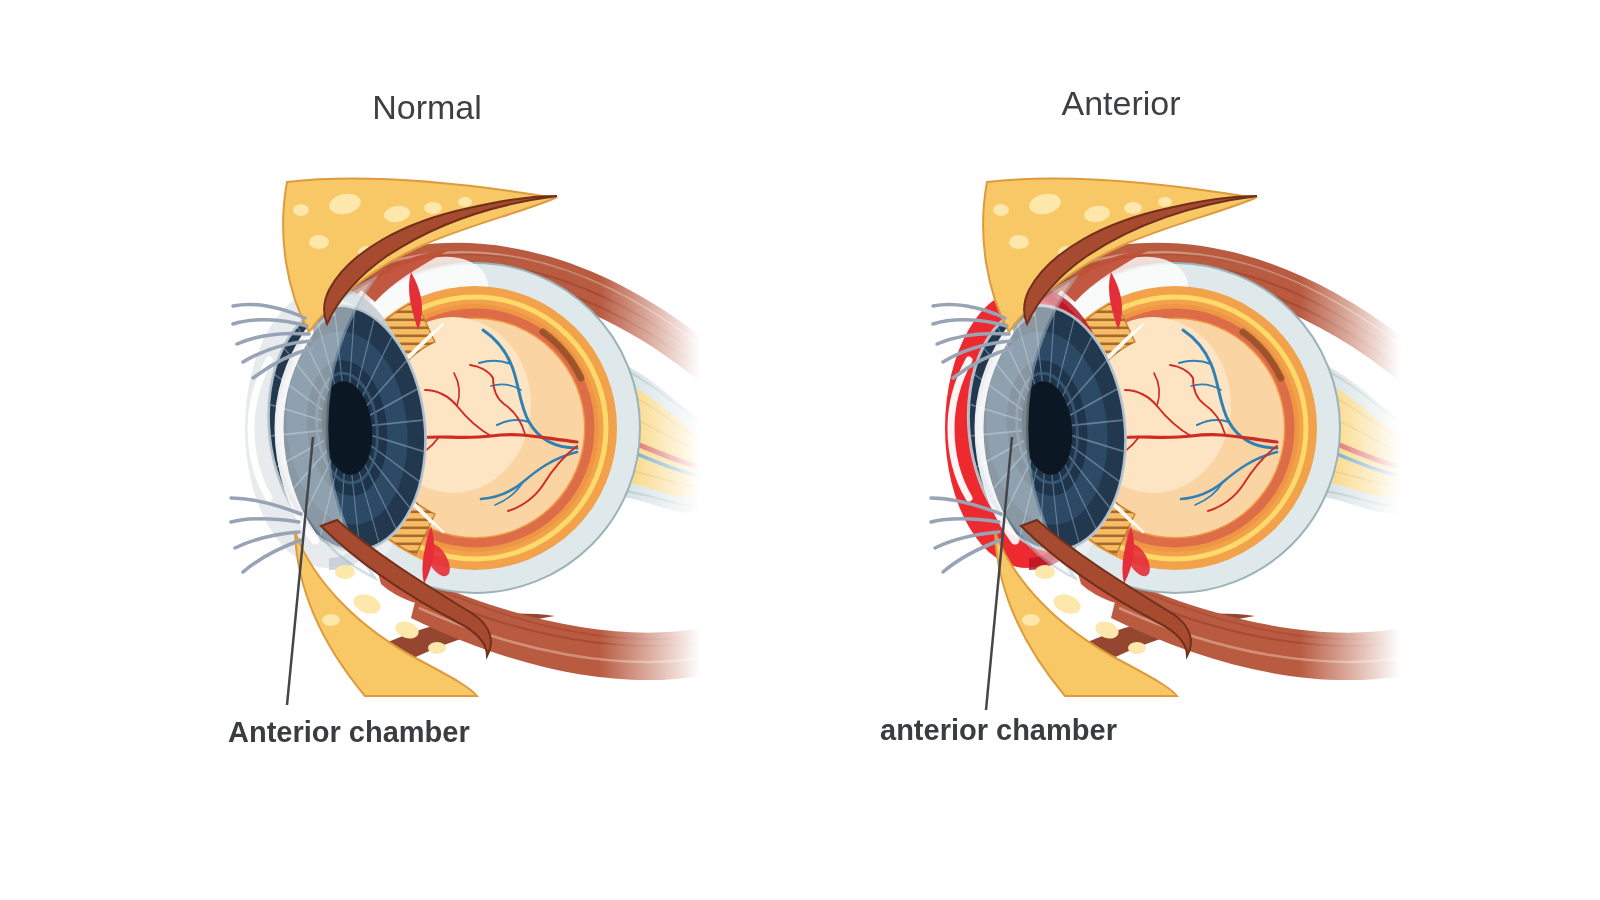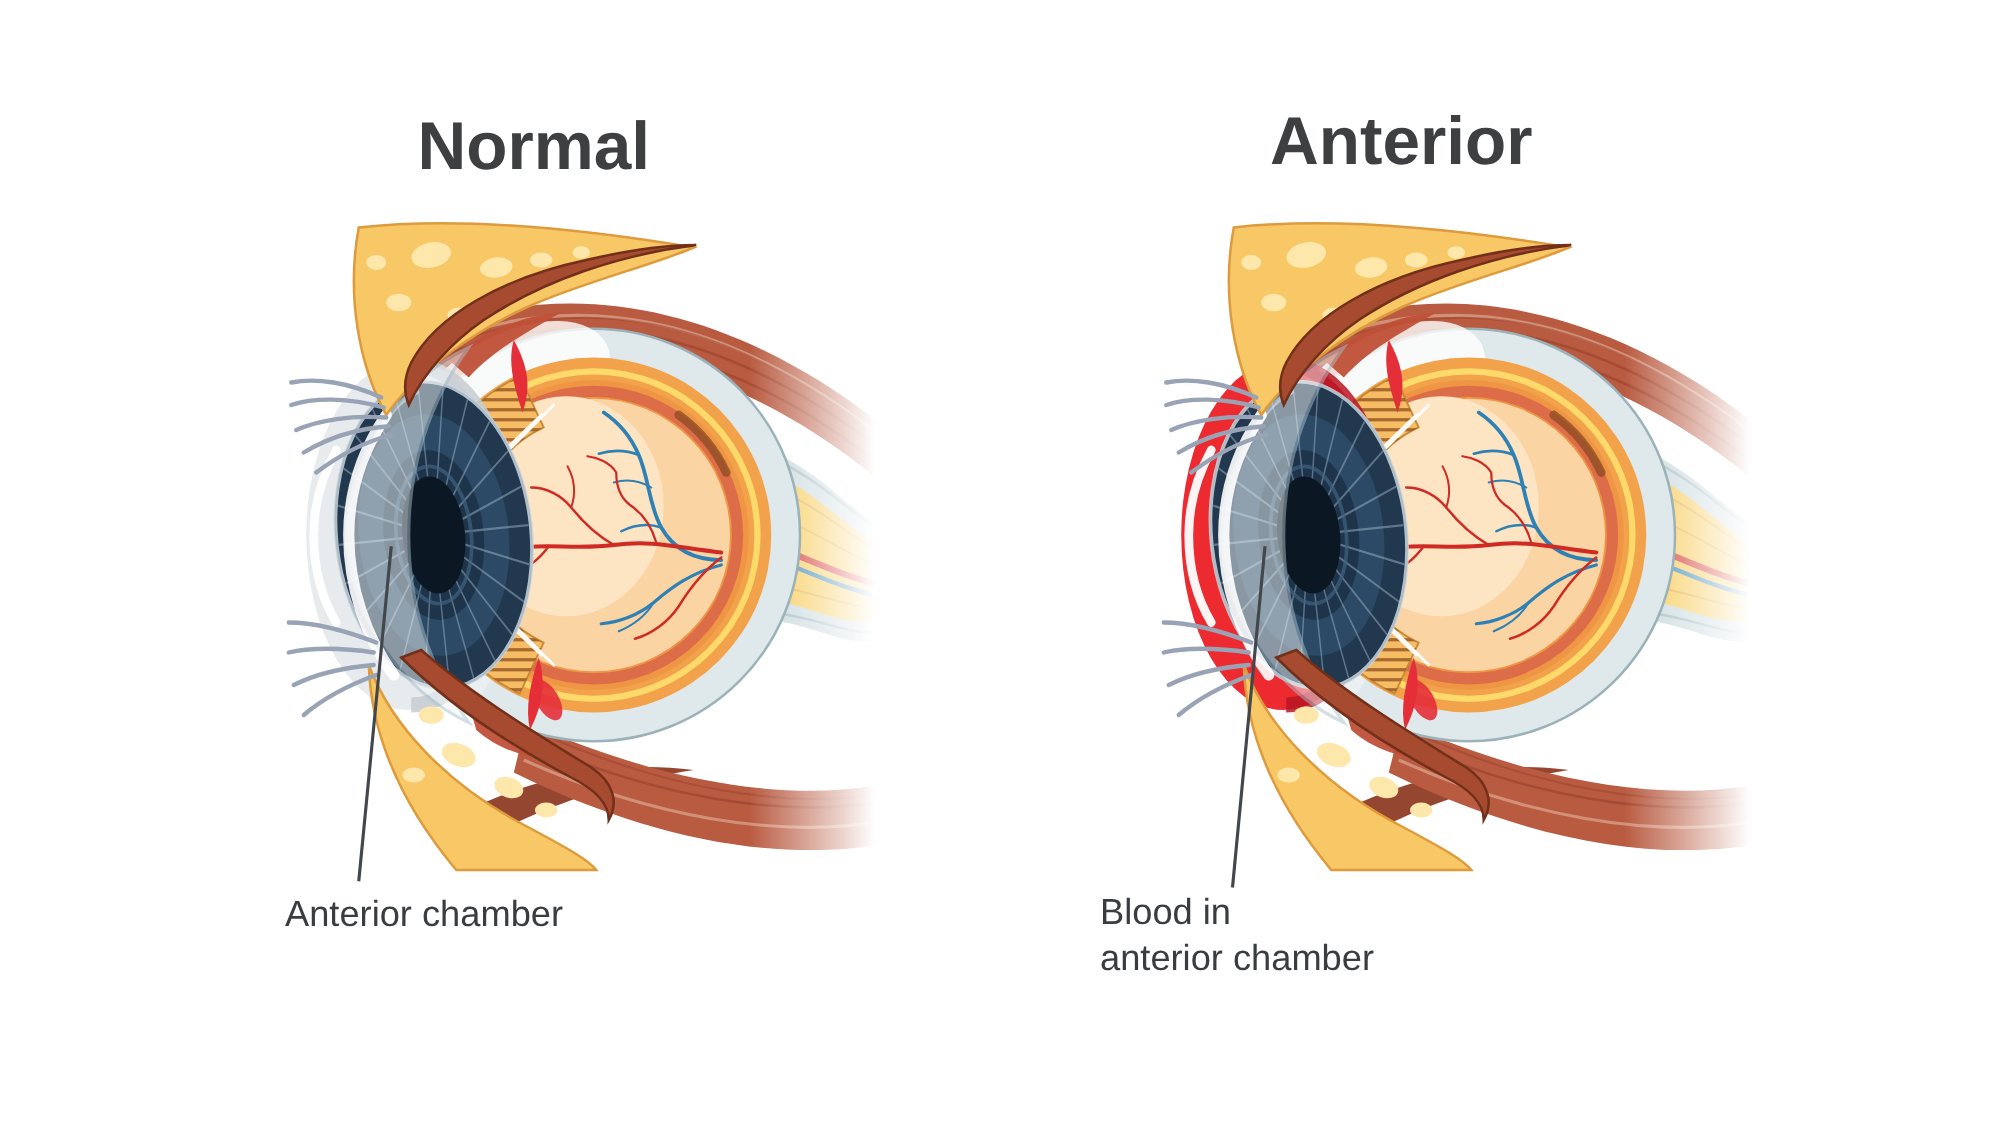--- a/index.html
+++ b/index.html
@@ -3,25 +3,25 @@
 <meta charset="utf-8">
 <style>
   html,body{margin:0;padding:0;}
   body{
     width:1600px;height:900px;position:relative;overflow:hidden;
     background:var(--bg,#ffffff);
     font-family:"Liberation Sans","DejaVu Sans",sans-serif;
   }
   .panel-title{
     position:absolute;transform:translateX(-50%);
-    font-size:54px;font-weight:700;line-height:1;
+    font-size:34px;font-weight:400;line-height:1;
     color:var(--title-c,#3e3f41);white-space:nowrap;
   }
   .caption{
-    position:absolute;font-size:29px;font-weight:400;line-height:37px;
+    position:absolute;font-size:29px;font-weight:700;line-height:37px;
     color:var(--cap-c,#3a3d40);white-space:nowrap;
   }
   .eye-svg{position:absolute;overflow:visible;}
   #leader-overlay{position:absolute;left:0;top:0;pointer-events:none;}
 </style>
 </head>
 <body style="--bg: #ffffff; --title-c: #3e3f41; --cap-c: #3a3d40; --line-c: #43474b; --sclera: #dfe9ec; --scleraEdge: #9bb2b9; --orange: #f2a24b; --yline: #ffd96a; --orange2: #ef9644; --rring: #dd6c49; --vit: #fbd4a4; --vitL: #fde4c2; --iris: #22384f; --irisM: #2c4a66; --pupil: #0b1824; --lens: #bfe3f3; --cil: #f6bd64; --cilS: #9a5a24; --musc: #b95b41; --muscS: #9d452f; --fat: #f8c766; --fatSpot: #fde7ab; --brown: #a64b2f; --brownD: #722f1a; --lash: #98a3b5; --vr: #cf2b24; --vb: #2f81b5; --nerve: #c7d7db; --nerveY: #f7c84f; --drip: #e42f38;">
 
 <svg width="0" height="0" style="position:absolute" aria-hidden="true">
 <defs>
@@ -218,20 +218,19 @@
   <span>Anterior chamber</span>
 </div>
 
 <div class="panel-title" style="left:1121px;top:86px">Anterior</div>
 
 <svg class="eye-svg" style="left: 925px; top: 180px; --acFill: #ee2a31; --acShade: #b91523;" width="480" height="500" viewBox="0 0 480 500">
   <use href="#eye"></use>
 </svg>
 
 <div class="caption" style="left:880px;top:712px">
-  <span style="display:block">Blood in</span>
   <span style="display:block">anterior chamber</span>
 </div>
 
 <svg id="leader-overlay" width="1600" height="900" viewBox="0 0 1600 900">
   <line x1="313" y1="437" x2="287" y2="705" stroke="var(--line-c,#43474b)" stroke-width="2.5"></line>
   <line x1="1012" y1="437" x2="986" y2="710" stroke="var(--line-c,#43474b)" stroke-width="2.5"></line>
 </svg>
 
 </body></html>

